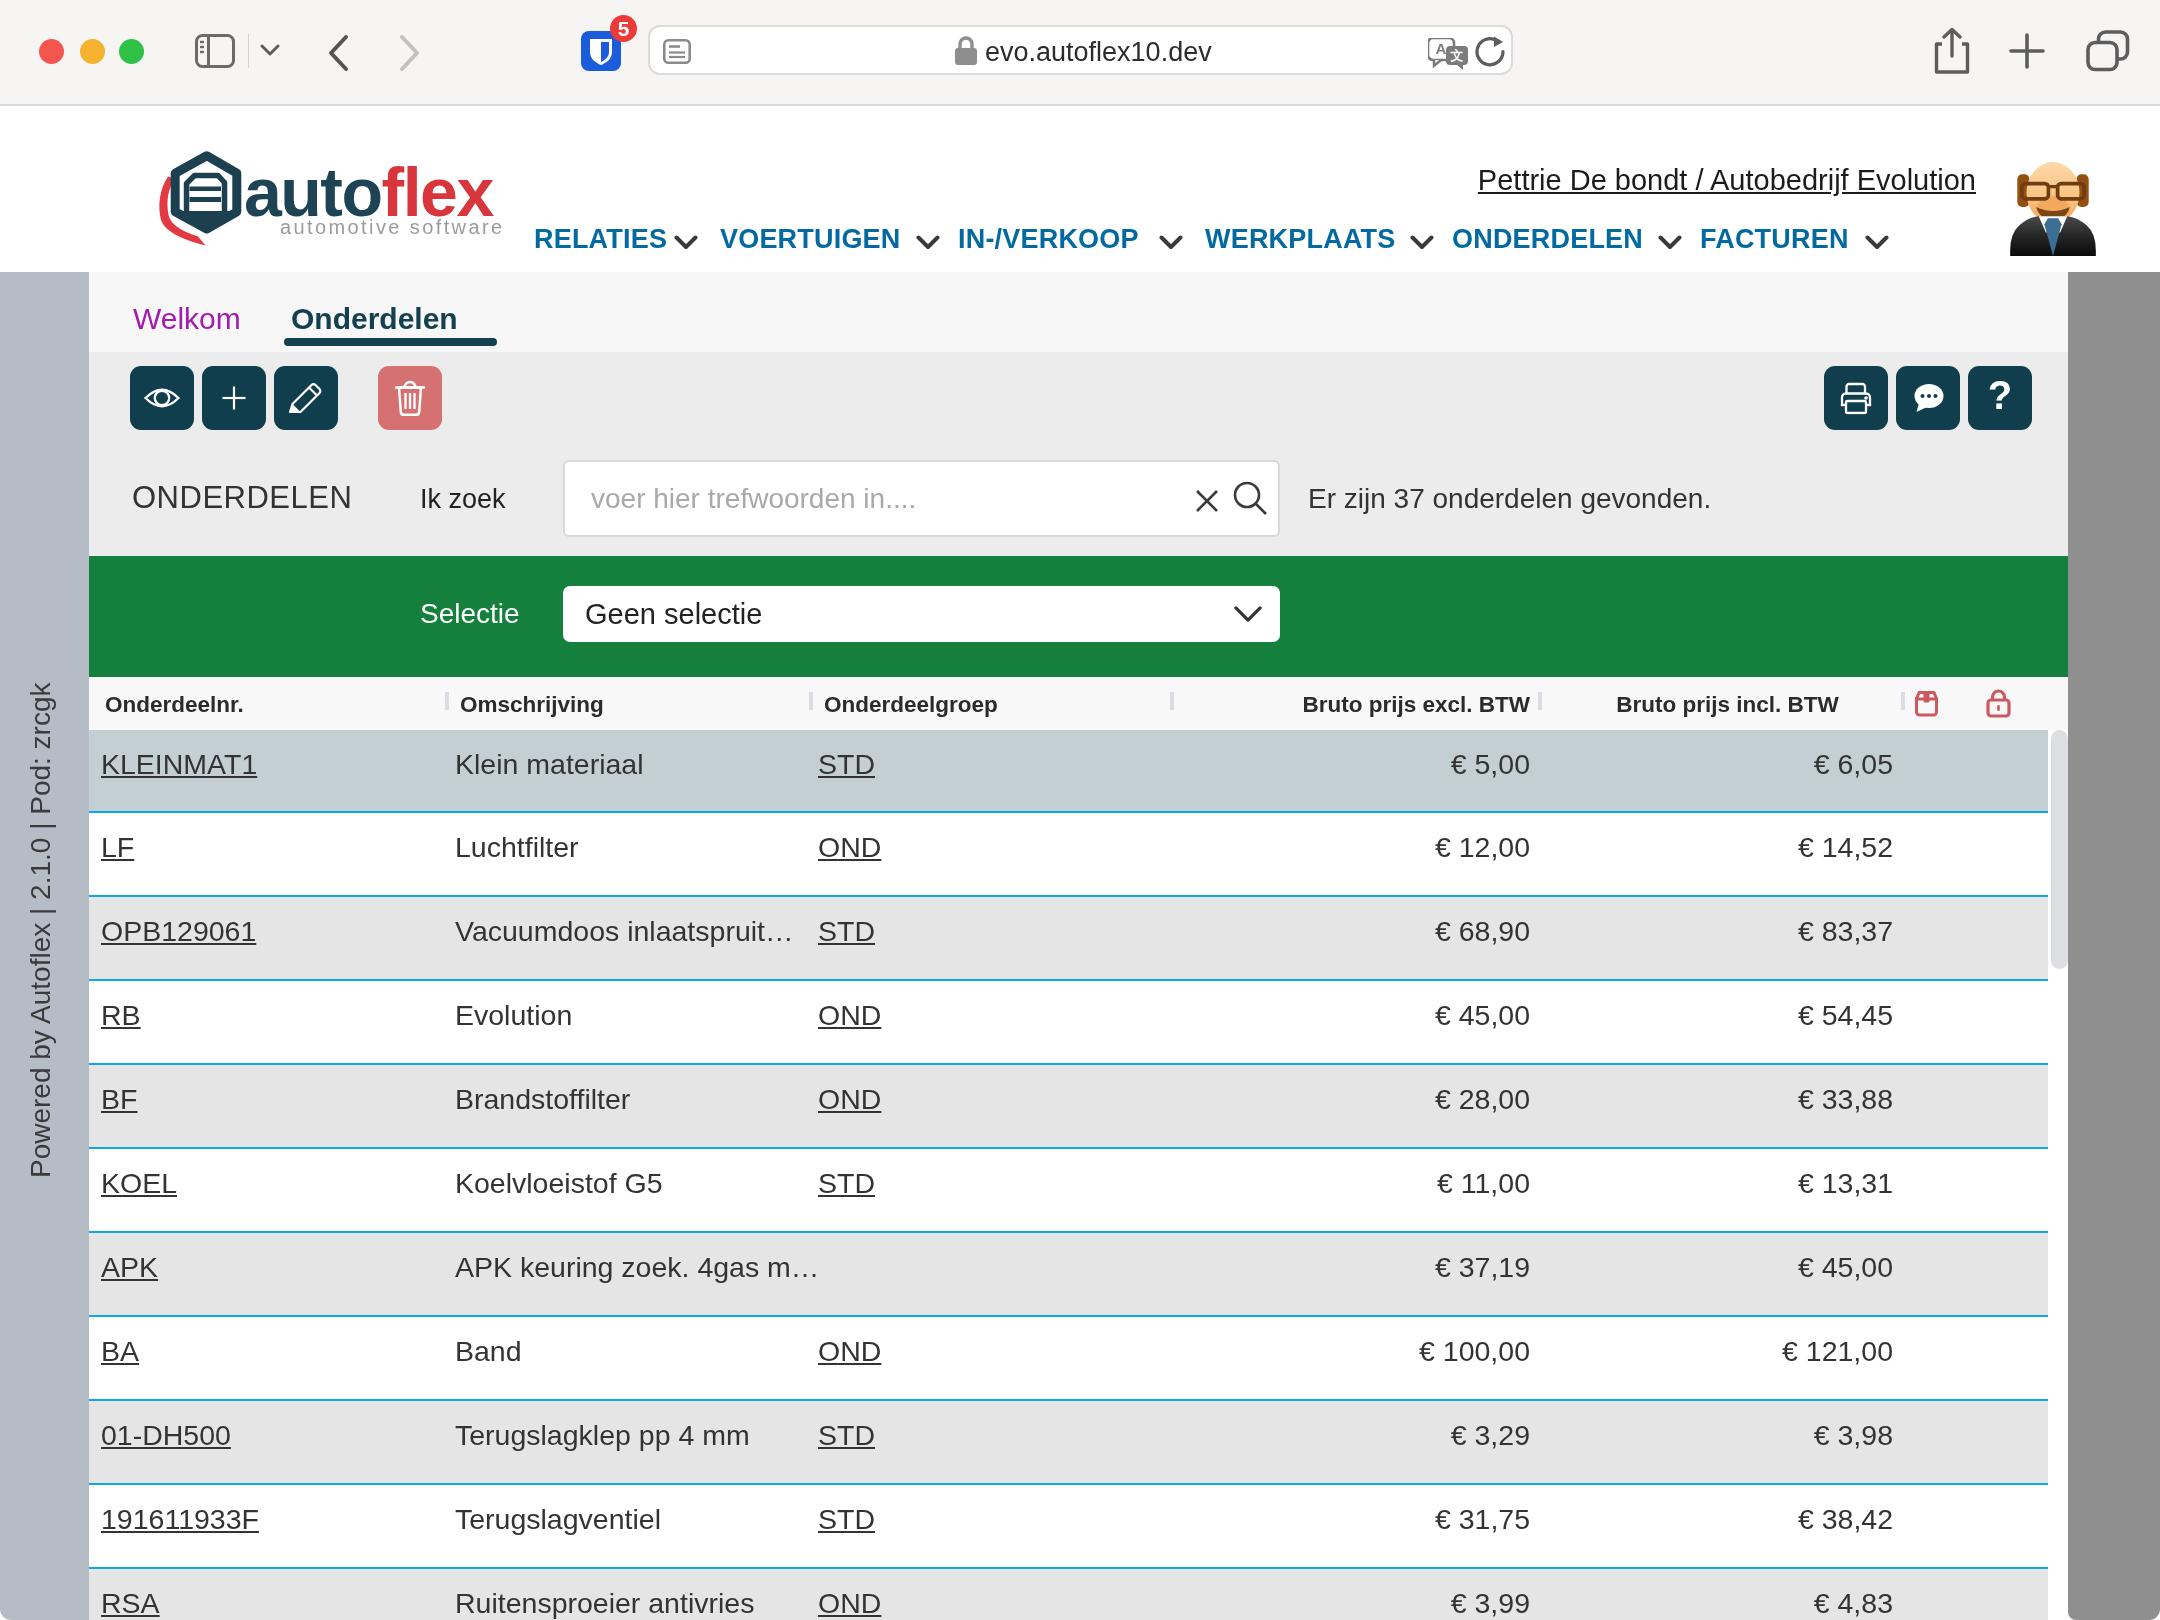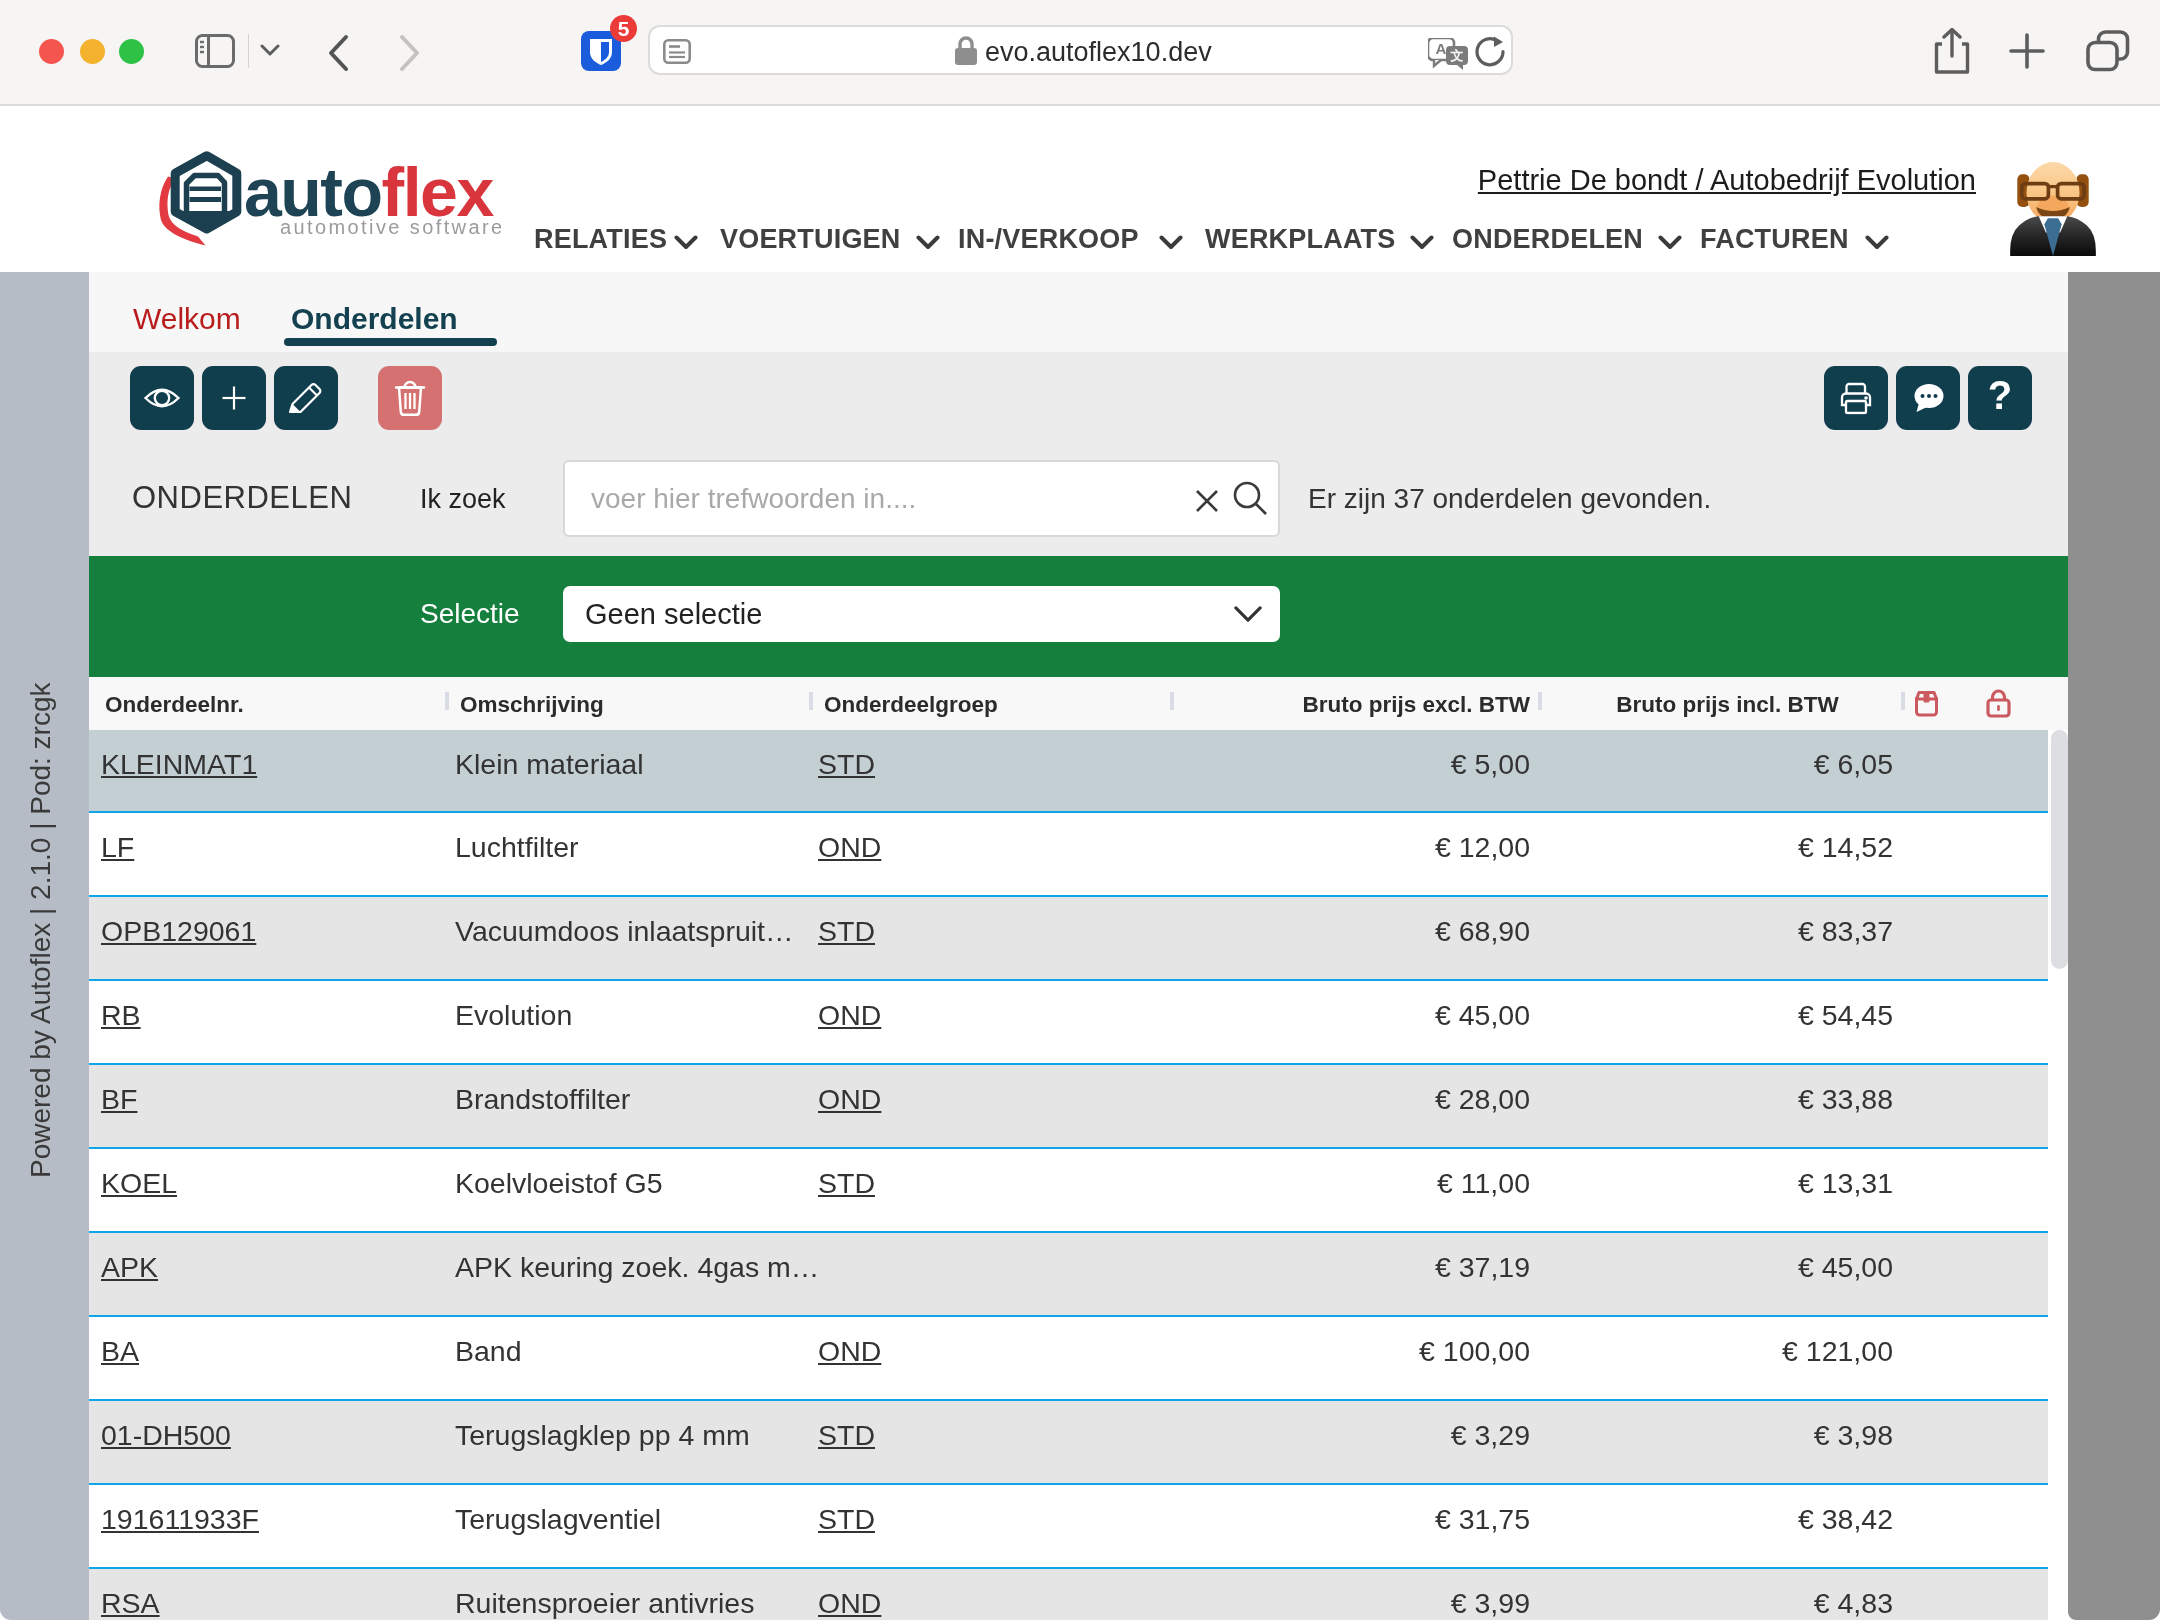--- a/index.html
+++ b/index.html
@@ -9,33 +9,33 @@
 
 
 #chrome { left:0; top:0; width:2160px; height:106px; background:#f6f5f4; border-bottom:2px solid #dadada; }
 .tl { width:25px; height:25px; border-radius:50%; top:39px; }
 #tl-r { left:39px; background:#f5554f; }
 #tl-y { left:80px; background:#f4b22e; }
 #tl-g { left:119px; background:#2fc145; }
 
 
 #hdr { left:0; top:106px; width:2160px; height:166px; background:#fff;margin-left:28px; }
-#nav span.item { position:absolute; top:118px; font-size:27px; font-weight:bold; color:#404040; letter-spacing:0.2px; white-space:nowrap; }
+#nav span.item { position:absolute; top:118px; font-size:27px; font-weight:bold; color:#0369a1; letter-spacing:0.2px; white-space:nowrap; }
 #nav svg.chev { position:absolute; top:129px; }
 #userlink { top:58px; right:212px; font-size:29px; color:#1c1c1c; text-decoration:underline; }
 
 
 #leftstrip { left:0; top:272px; width:89px; height:1348px; background:#b6bcc6; border-bottom-left-radius:11px; }
 #lefttext { color:#3a3a3a; font-size:28px; white-space:nowrap; transform:rotate(-90deg); transform-origin:left top; left:25px; top:906px; }
 #rightstrip { left:2068px; top:272px; width:92px; height:1348px; background:#8f8f8f; border-bottom-left-radius:8px; border-bottom-right-radius:11px; }
 #content { left:89px; top:272px; width:1979px; height:1348px; background:#fff; }
 
 
 #tabrow { left:0; top:0; width:1979px; height:80px; background:#f7f7f7; }
-#tab1 { left:44px; top:30px; font-size:30px; color:#b91c1c; }
+#tab1 { left:44px; top:30px; font-size:30px; color:#a21caf; }
 #tab2 { left:202px; top:30px; font-size:30px; font-weight:bold; color:#134150; }
 #tabline { left:195px; top:66px; width:213px; height:8px; background:#134150; border-radius:5px; }
 
 
 #toolbar { left:0; top:80px; width:1979px; height:204px; background:#ececec; }
 .btn { width:64px; height:64px; border-radius:11px; background:#113e4d; top:14px; }
 .btn svg { position:absolute; left:50%; top:50%; transform:translate(-50%,-50%); }
 #b-eye { left:41px; }
 #b-plus { left:113px; }
 #b-pen { left:185px; }

